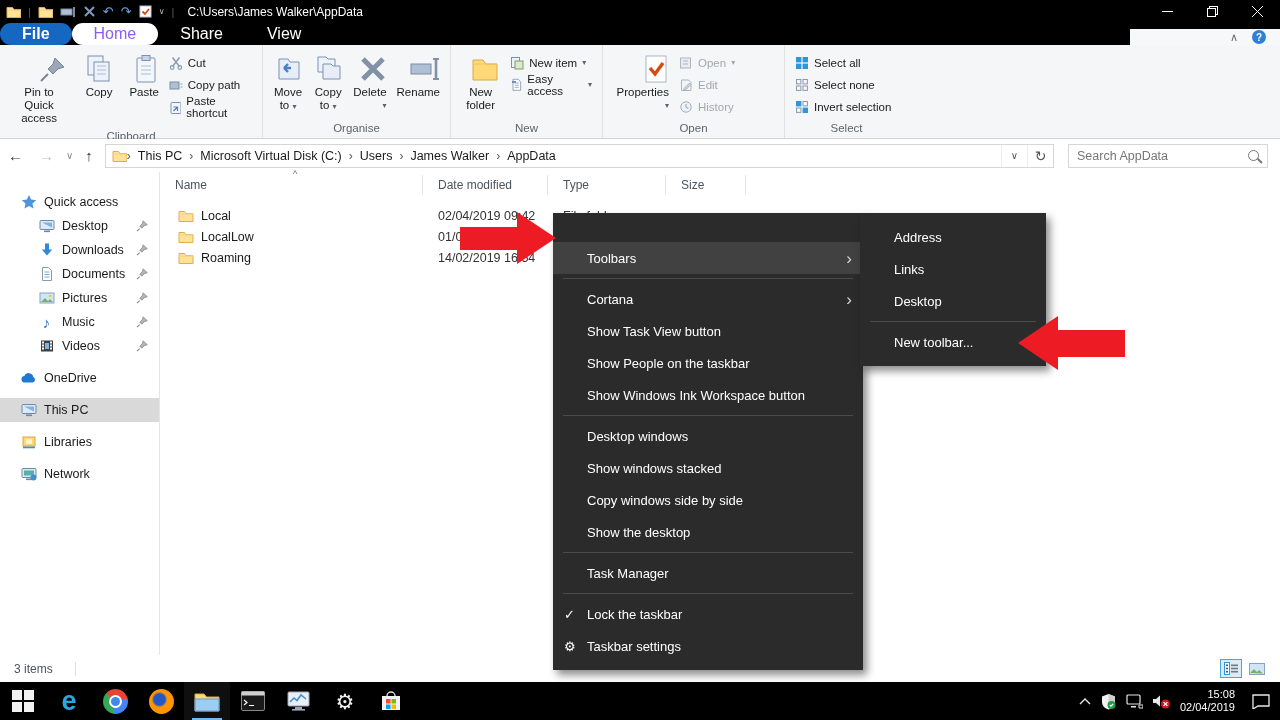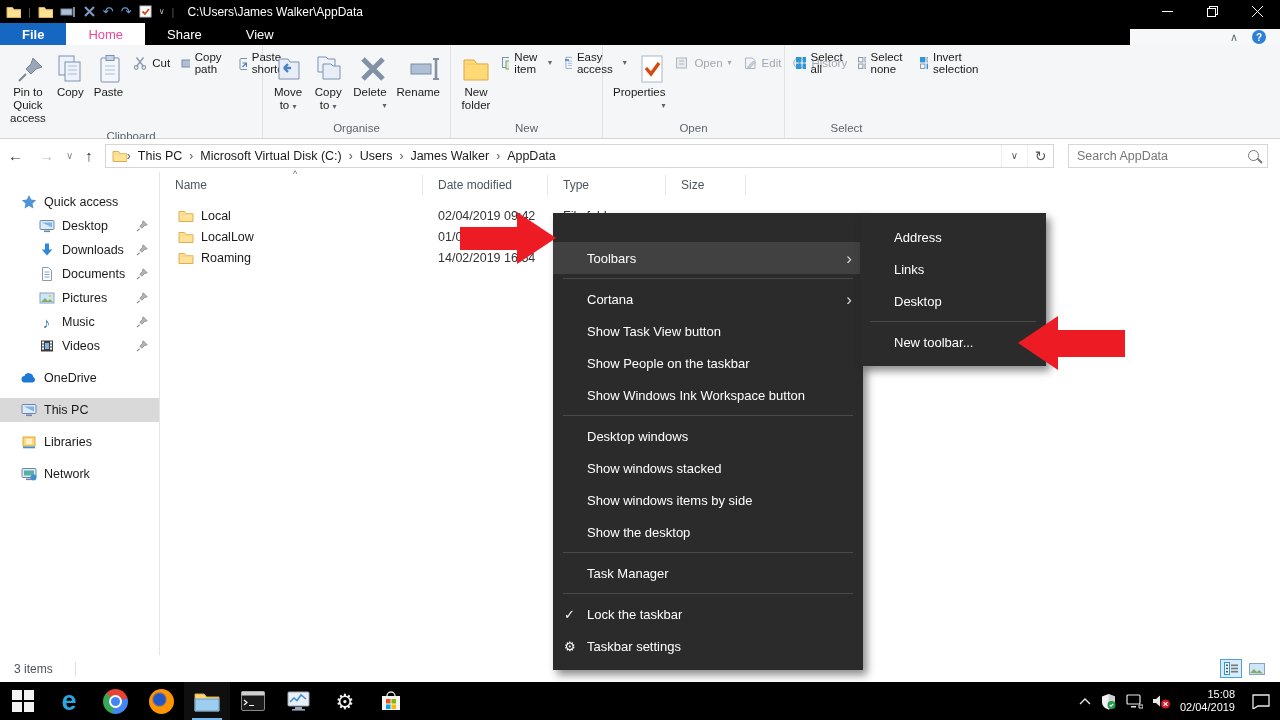--- a/index.html
+++ b/index.html
@@ -11,35 +11,35 @@
   .titlebar { position:absolute; left:0; top:0; width:1280px; height:23px; background:#000; color:#fff; display:flex; align-items:center; }
   .qat { display:flex; align-items:center; gap:7px; padding-left:6px; }
   .qat .g { font-size:13px; color:#6f9fd8; line-height:1; }
   .qat .sepv { color:#5a5a5a; font-size:11px; }
   .path-txt { font-size:12px; color:#fff; margin-left:6px; white-space:nowrap; }
   .wctl { margin-left:auto; display:flex; height:23px; }
   .wctl .wbtn { width:45px; height:23px; display:flex; align-items:center; justify-content:center; }
 
   
   .tabrow { position:absolute; left:0; top:23px; width:1280px; height:22px; background:#000; display:flex; align-items:stretch; }
-  .tab { padding:0 22px; display:flex; align-items:center; font-size:13px; color:#fff; }
+  .tab { padding:0 22px; display:flex; align-items:center; font-size:16px; color:#fff;border-radius:11px; }
   .tab.file { background:#1667c1; font-weight:bold; }
-  .tab.active { background:#fff; color:#ec4899; }
+  .tab.active { background:#fff; color:#8b5cf6; }
   .tabrow-right { position:absolute; right:0; top:6px; height:16px; width:150px; background:#f7f8f9; display:flex; align-items:center; justify-content:flex-end; gap:14px; padding-right:14px; }
   .collapse-caret { color:#5f6a75; font-size:11px; line-height:1; }
   .help-dot { width:14px; height:14px; border-radius:50%; background:#2e7fd6; color:#fff; font-size:10px; font-weight:bold; display:flex; align-items:center; justify-content:center; }
 
   
   .ribbon { position:absolute; left:0; top:45px; width:1280px; height:94px; background:#f5f6f7; border-bottom:1px solid #d4d4d4; display:flex; }
   .rgroup { display:flex; flex-direction:column; border-right:1px solid #e2e2e2; padding-top:3px; }
   .rgroup-content { flex:1; display:flex; align-items:flex-start; padding:2px 6px 0 6px; gap:2px; }
   .rgroup-label { text-align:center; font-size:11.5px; color:#5d6470; padding:3px 0 4px 0; }
   .bigbtn { display:flex; flex-direction:column; align-items:flex-end; text-align:center; font-size:11.5px; color:#1a1a1a; padding:2px 4px; line-height:13px; }
   .bigbtn .ic { height:34px; display:flex; align-items:center; justify-content:center; }
-  .smallcol { display:flex; flex-direction:row; justify-content:flex-start; gap:3px; padding-top:3px; }
+  .smallcol { display:flex; flex-direction:column; justify-content:flex-start; gap:3px; padding-top:3px; }
   .smallbtn { display:flex; align-items:center; gap:5px; font-size:11.5px; color:#1a1a1a; height:19px; padding:0 4px; }
   .caret { font-size:8px; color:#5d6470; }
   .disabled, .disabled .caret { color:#a2a8b0 !important; }
 
   
   .addrrow { position:absolute; left:0; top:139px; width:1280px; height:33px; background:#fff; display:flex; align-items:center; }
   .navbtn { font-size:15px; color:#333; padding:0 8px; }
   .navbtn.dim { color:#c0c0c0; }
   .navbtn.small { font-size:10px; color:#888; padding:0 4px; }
   .addrbox { height:24px; border:1px solid #d6d6d6; background:#fff; display:flex; align-items:center; flex:1; margin-left:4px; }
@@ -770,21 +770,21 @@
         <span>Show Windows Ink Workspace button</span>
       </div>
     <div class="msep"></div>
     <div class="mi">
         <span>Desktop windows</span>
       </div>
     <div class="mi">
         <span>Show windows stacked</span>
       </div>
     <div class="mi">
-        <span>Show windows items by side</span>
+        <span>Copy windows side by side</span>
       </div>
     <div class="mi">
         <span>Show the desktop</span>
       </div>
     <div class="msep"></div>
     <div class="mi">
         <span>Task Manager</span>
       </div>
     <div class="msep"></div>
     <div class="mi">

